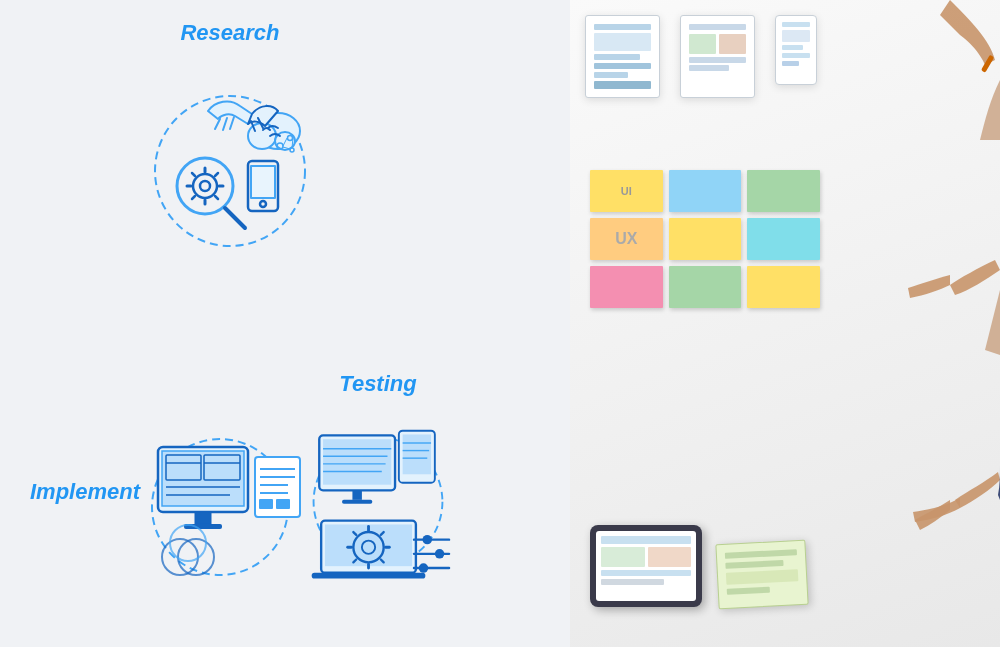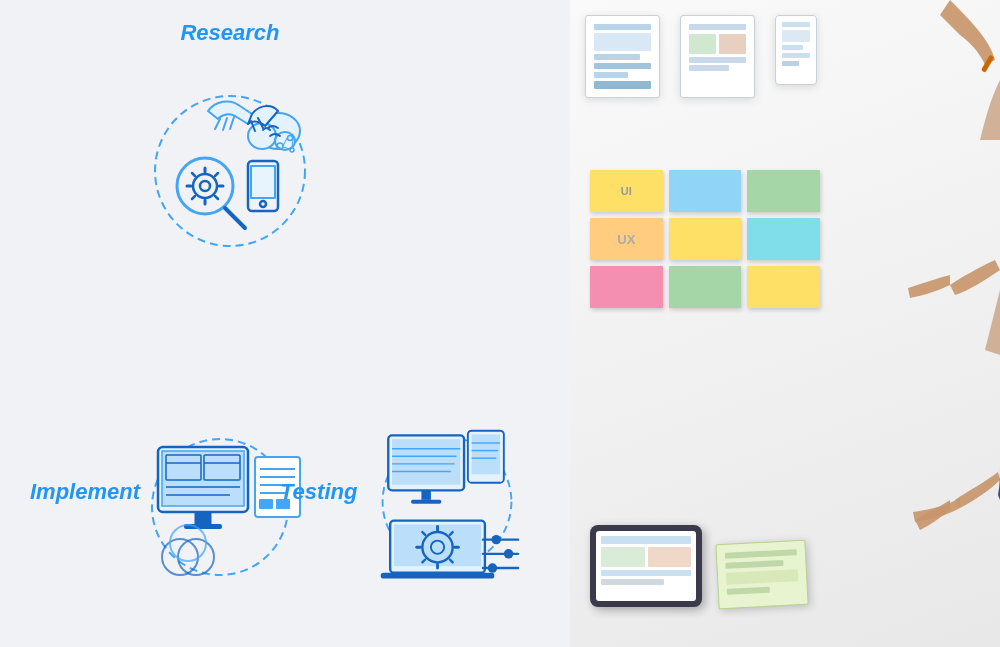--- a/index.html
+++ b/index.html
@@ -53,23 +53,23 @@
       bottom: 60px;
       left: 30px;
       display: flex;
       flex-direction: row;
       align-items: center;
     }
 
     .section-testing {
       position: absolute;
       bottom: 60px;
-      left: 280px;
-      display: flex;
-      flex-direction: row;
+      left: 288px;
+      display: flex;
+      flex-direction: column;
       align-items: center;
     }
 
     .section-title {
       font-size: 22px;
       font-weight: 700;
       color: #2196F3;
       font-style: italic;
       margin-bottom: 10px;
     }
@@ -300,21 +300,21 @@
           <div style="height:5px; background:#c8e0f0; border-radius:1px; width:75%;"></div>
           <div style="height:5px; background:#c8e0f0; border-radius:1px;"></div>
           <div style="height:5px; background:#b8d0e8; border-radius:1px; width:60%;"></div>
         </div>
       </div>
 
       <div style="position:absolute; top:170px; left:20px; display:grid; grid-template-columns: repeat(3,1fr); gap:6px; width:230px;">
         <div style="background:#ffe066; height:42px; border-radius:1px; box-shadow:1px 2px 4px rgba(0,0,0,0.18); display:flex; align-items:center; justify-content:center; font-size:11px; font-weight:700; color:#999;">UI</div>
         <div style="background:#90d4f7; height:42px; border-radius:1px; box-shadow:1px 2px 4px rgba(0,0,0,0.18);"></div>
         <div style="background:#a5d6a7; height:42px; border-radius:1px; box-shadow:1px 2px 4px rgba(0,0,0,0.18);"></div>
-        <div style="background:#ffcc80; height:42px; border-radius:1px; box-shadow:1px 2px 4px rgba(0,0,0,0.18); display:flex; align-items:center; justify-content:center; font-size:13px; font-weight:700; color:#aaa;">UX</div>
+        <div style="background:#ffcc80; height:42px; border-radius:1px; box-shadow:1px 2px 4px rgba(0,0,0,0.18); display:flex; align-items:center; justify-content:center; font-size:16px; font-weight:700; color:#aaa;">UX</div>
         <div style="background:#ffe066; height:42px; border-radius:1px; box-shadow:1px 2px 4px rgba(0,0,0,0.18);"></div>
         <div style="background:#80deea; height:42px; border-radius:1px; box-shadow:1px 2px 4px rgba(0,0,0,0.18);"></div>
         <div style="background:#f48fb1; height:42px; border-radius:1px; box-shadow:1px 2px 4px rgba(0,0,0,0.18);"></div>
         <div style="background:#a5d6a7; height:42px; border-radius:1px; box-shadow:1px 2px 4px rgba(0,0,0,0.18);"></div>
         <div style="background:#ffe066; height:42px; border-radius:1px; box-shadow:1px 2px 4px rgba(0,0,0,0.18);"></div>
       </div>
 
       <div style="position:absolute; bottom:40px; left:20px; display:flex; gap:15px; align-items:flex-end;">
 
         <div style="background:#3a3a4a; border-radius:8px; padding:6px; box-shadow:3px 3px 10px rgba(0,0,0,0.3);">

